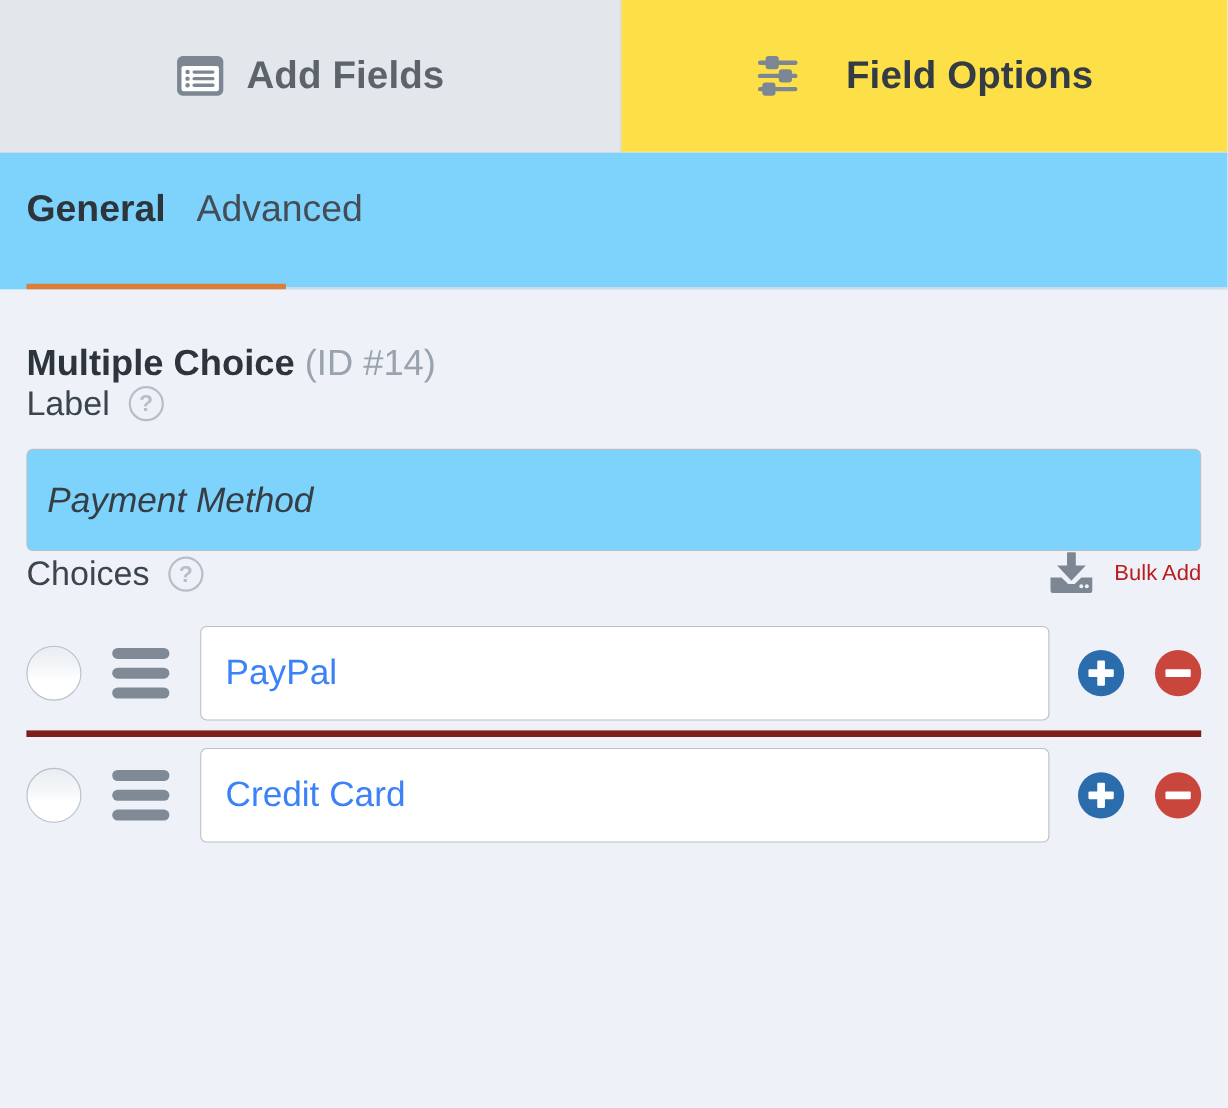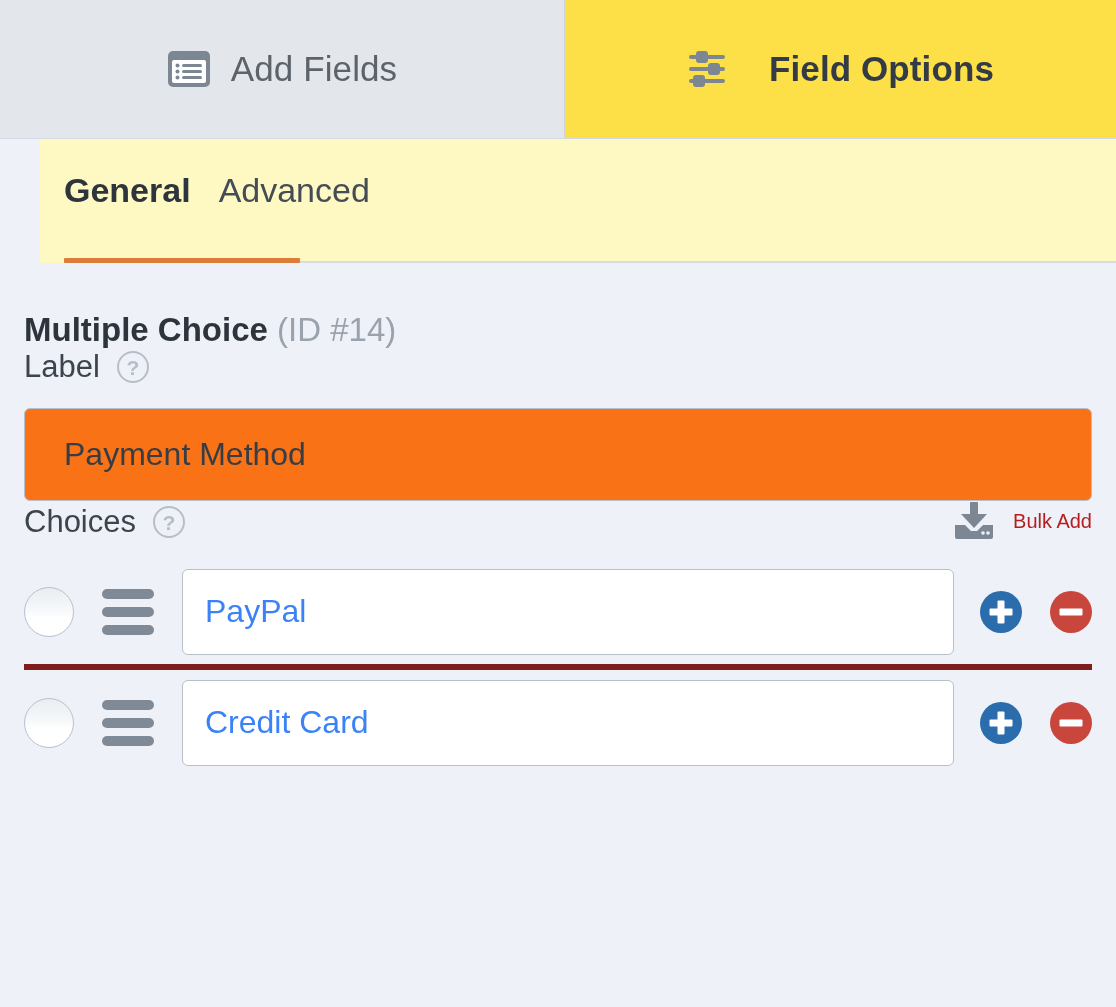--- a/index.html
+++ b/index.html
@@ -40,34 +40,33 @@
   .panel-tab.active {
     width: 551px;
     background: #fde047;
     color: #333b44;
     gap: 40px;
   }
   .panel-tab .tab-text {
     font-size: 35px;
     letter-spacing: 0.1px;
   }
-  .panel-tab.inactive .tab-text { font-weight: 400; }
+  .panel-tab.inactive .tab-text { font-weight: 700; }
   .panel-tab.active .tab-text { font-weight: 700; }
   .panel-tab .tab-icon {
     display: block;
     flex: 0 0 auto;
     line-height: 0;
   }
 
   
   .subtabs-wrap {
     position: relative;
     height: 124px;
-    background: #fef9c3;
-    margin-left: 40px;
+    background: #7dd3fc;
   }
   .subtabs {
     display: flex;
     align-items: flex-start;
     padding: 33px 0 0 24px;
     gap: 0;
   }
   .subtab {
     font-size: 34px;
     color: #444c55;
@@ -166,27 +165,28 @@
     font-size: 20px;
     color: #b91c1c;
   }
 
   .text-input {
     display: block;
     box-sizing: border-box;
     width: 100%;
     height: 93px;
     margin-top: 23px;
-    padding: 0 39px;
-    background: #f97316;
+    padding: 0 18px;
+    background: #7dd3fc;
     border: 1px solid #b8c0ca;
     border-radius: 6px;
     font-family: inherit;
     font-size: 32px;
     color: #363d45;
+    font-style: italic;
   }
 
   
   .choices-list {
     margin-top: 17px;
   }
   .choice-row {
     display: flex;
     align-items: center;
     gap: 0;

